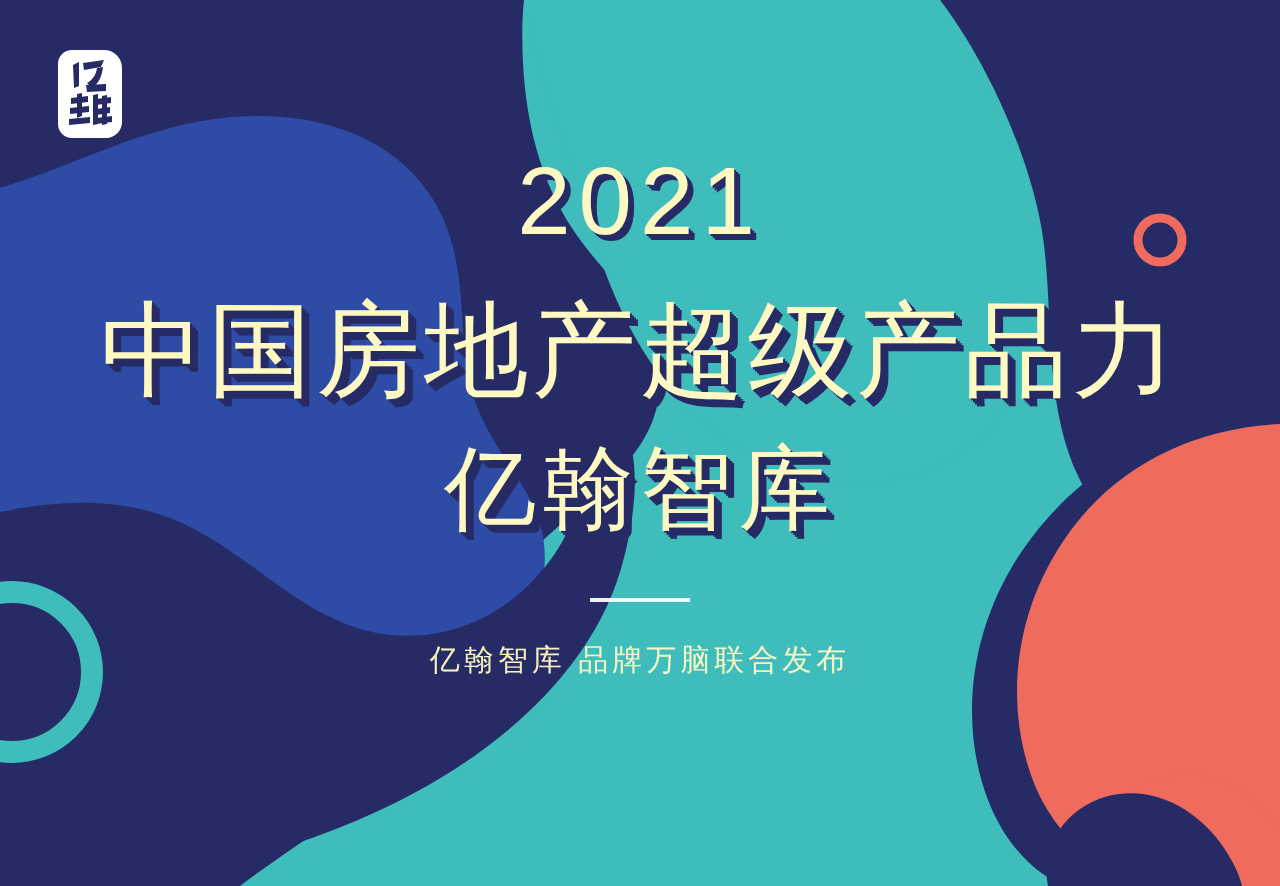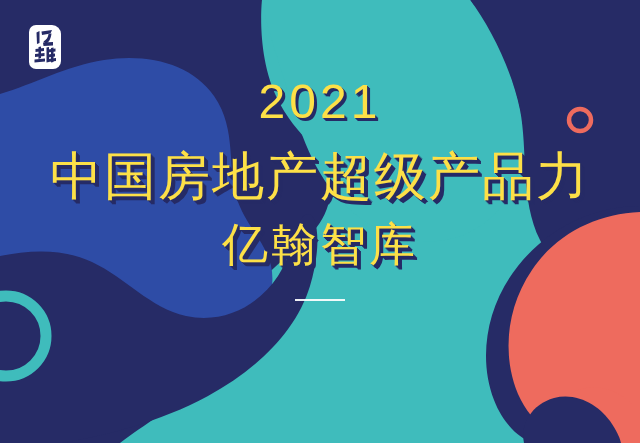--- a/index.html
+++ b/index.html
@@ -53,21 +53,21 @@
     width: 640px;
     height: 443px;
     z-index: 30;
     pointer-events: none;
   }
   .txt {
     position: absolute;
     left: 0;
     width: 640px;
     text-align: center;
-    color: #fde047;
+    color: #fef9c3;
     white-space: nowrap;
   }
 
   #year {
     top: 76px;
     font-size: 48px;
     line-height: 52px;
     font-weight: 400;
     letter-spacing: 4px;
     text-shadow:
@@ -220,14 +220,15 @@
   <div id="content">
     <div class="txt" id="year">2021</div>
 
     <div class="txt headline" id="title-main">中国房地产超级产品力</div>
 
     <div class="txt headline" id="title-sub">亿翰智库</div>
   </div>
 
   <div id="divider"></div>
 
+  <div class="txt" id="publisher">亿翰智库 品牌万脑联合发布</div>
 
 </div>
 
 </body></html>

